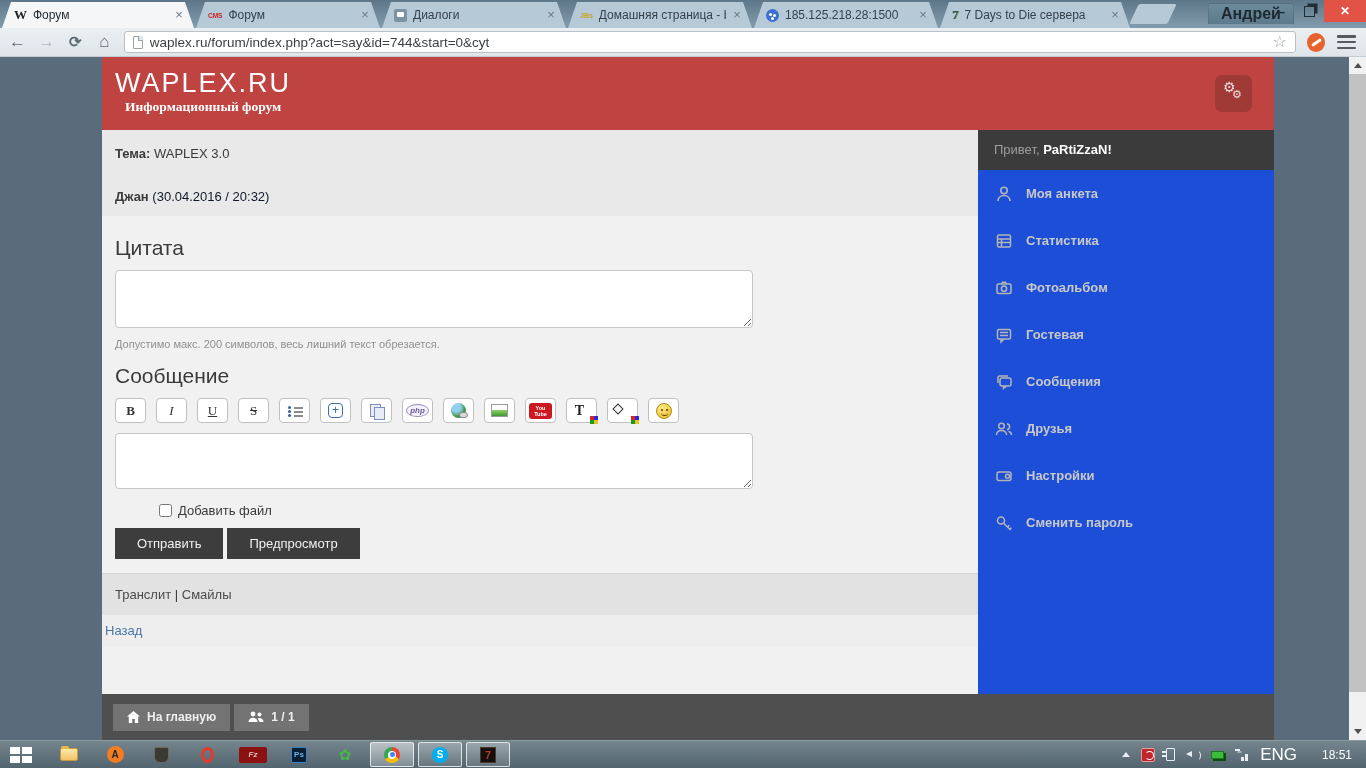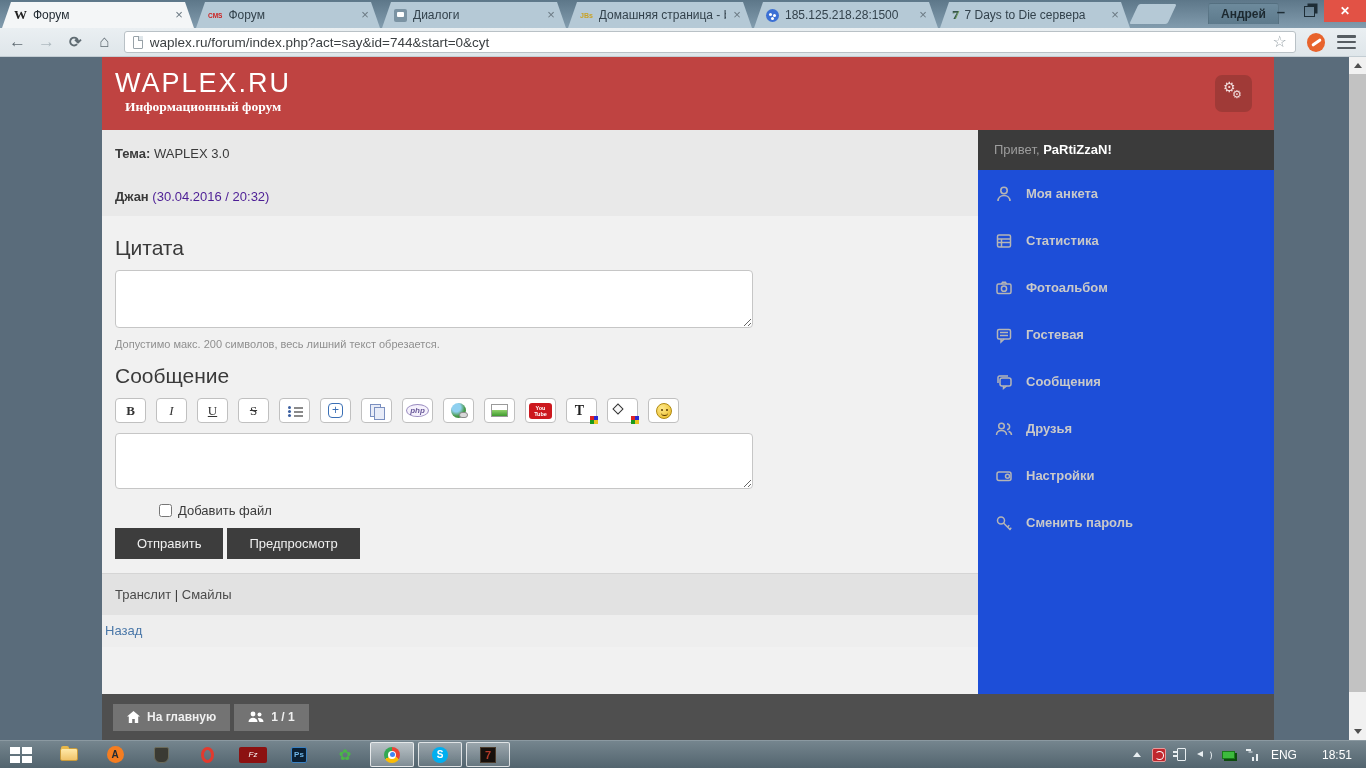--- a/index.html
+++ b/index.html
@@ -26,21 +26,21 @@
   .tico-dialog::before { content:""; position:absolute; left:3px; top:3px; width:7px; height:5px; background:#fff; border-radius:1px; }
   .tico-jbs { font-size:7px; font-weight:bold; color:#c9a227; }
   .tico-globe { width:13px; height:13px; border-radius:50%; background:#3b6fd4; position:relative; }
   .tico-globe::before { content:""; position:absolute; left:3px; top:4px; width:3px; height:3px; border-radius:50%;
     background:#fff; box-shadow:4px 1px 0 #fff, 2px 4px 0 #fff; }
   .tico-seven { font-family:"Liberation Serif",serif; font-weight:bold; font-size:13px; color:#35544a; text-shadow:1px 0 0 #6d9b55; }
   .newtab { position:absolute; top:4px; left:1134px; width:38px; height:20px; background:#b5c9d6;
     transform:skewX(-25deg); border-radius:2px; cursor:pointer; }
   .profile-btn { position:absolute; top:3px; left:1208px; height:21px; padding:0 12px;
     background:linear-gradient(#6d8a9c,#5d7a8c); border:1px solid #43596650; border-bottom:none;
-    border-radius:3px 3px 0 0; font-size:12px; font-weight:bold; color:#1c2930; line-height:20px; cursor:pointer; }
+    border-radius:3px 3px 0 0; font-size:16px; font-weight:bold; color:#1c2930; line-height:20px; cursor:pointer; }
   .wctl { position:absolute; top:0; height:22px; display:flex; align-items:center; justify-content:center; cursor:pointer; }
   .wmin { left:1268px; width:26px; color:#1e2d36; font-weight:bold; }
   .wmin::before { content:"–"; font-size:15px; }
   .wrestore { left:1296px; width:26px; }
   .wrestore::before { content:""; width:9px; height:9px; border:1.5px solid #1e2d36; box-shadow:3px -3px 0 -0.5px #1e2d36; }
   .wclose { left:1324px; width:42px; background:#e25245; }
   .wclose::before { content:"✕"; color:#fff; font-size:12px; font-weight:bold; }
 
   .toolbar { position:absolute; left:0; top:28px; width:1366px; height:29px;
     background:linear-gradient(#eaeff2,#dfe6ea); border-bottom:1px solid #c3cdd3; display:flex; align-items:center; }
@@ -74,21 +74,21 @@
   .gear-btn .g1,.gear-btn .g2 { position:absolute; color:#f2dddd; }
   .gear-btn .g1 { left:8px; top:4px; font-size:14px; }
   .gear-btn .g2 { left:17px; top:13px; font-size:11px; }
 
   .main { position:absolute; left:0; top:73px; width:876px; height:564px; background:#f1f1f1; }
   .band { padding-left:13px; font-size:13px; color:#3a3a3a; }
   .band-topic { height:48px; background:#e9e9e9; line-height:48px; }
   .b { font-weight:bold; }
   .band-warning { background:#e2e2e2; padding:9px 8px 9px 2px; line-height:1.75; font-size:13px; color:#3a3a3a; }
   .band-author { height:38px; background:#e9e9e9; line-height:38px; }
-  .meta { color:#4c1d95; }
+  .meta { color:#0f172a; }
   .form-area { padding:12px 13px 0 13px; }
   .h-sec { font-size:21px; color:#3a3a3a; font-weight:400; margin:8px 0 10px 0; }
   textarea.ta { width:638px; height:58px; background:#fff; border:1px solid #c6c6c6; border-radius:4px;
     resize:both; font-family:"Liberation Sans",sans-serif; font-size:13px; padding:4px; color:#333; }
   .hint { font-size:11px; color:#8f8f8f; margin:6px 0 14px 0; }
   .bb-row { display:flex; gap:10px; margin:4px 0 10px 0; }
   .bb-btn { width:31px; height:25px; background:#fff; border:1px solid #c0c0c0; border-radius:4px;
     display:flex; align-items:center; justify-content:center; cursor:pointer; position:relative;
     font-family:"Liberation Serif",serif; font-size:13px; color:#333; }
   .bb-b { font-weight:bold; } .bb-i { font-style:italic; } .bb-u { text-decoration:underline; } .bb-s { text-decoration:line-through; }
@@ -179,21 +179,21 @@
   .tr-rec::before { content:""; position:absolute; left:2.5px; top:2.5px; width:7px; height:7px; border:1.5px solid #fff; border-radius:50%; border-left-color:transparent; }
   .tr-power { width:9px; height:13px; border:1.5px solid #e8eef1; border-radius:1px; position:relative; cursor:pointer; }
   .tr-power::before { content:""; position:absolute; left:-5px; top:2px; width:4px; height:1.5px; background:#e8eef1; box-shadow:0 4px 0 #e8eef1; }
   .tr-vol { position:relative; width:14px; height:13px; cursor:pointer; }
   .tr-vol::before { content:""; position:absolute; left:0; top:3px; border-top:3.5px solid transparent; border-bottom:3.5px solid transparent; border-right:6px solid #e8eef1; }
   .tr-vol::after { content:""; position:absolute; left:6px; top:2px; width:7px; height:9px; border:1.5px solid transparent; border-right-color:#e8eef1; border-radius:50%; }
   .tr-net { width:13px; height:8px; background:#3dbb3d; border:1px solid #1a7a1a; box-shadow:2px 2px 0 #0d4d0d; cursor:pointer; }
   .tr-sig { position:relative; width:14px; height:12px; cursor:pointer; }
   .tr-sig::before { content:""; position:absolute; left:6px; bottom:0; width:2.5px; height:4px; background:#e8eef1; box-shadow:4px 0 0 #e8eef1, 4px -3px 0 #e8eef1; }
   .tr-sig::after { content:""; position:absolute; left:0; top:0; width:5px; height:2px; background:#e8eef1; box-shadow:2px 2px 0 -0.5px #e8eef1; }
-  .tr-txt { font-size:12px; color:#fff; }
+  .tr-txt { font-size:17px; color:#fff; }
   .tr-clock { font-size:12px; margin-left:14px; }
 </style>
 </head>
 <body>
 
 <div class="screen">
 
   <div class="tabstrip">
     <div class="tab active" style="left:2px; width:192px;">
       <span class="tico tico-waplex">W</span>

